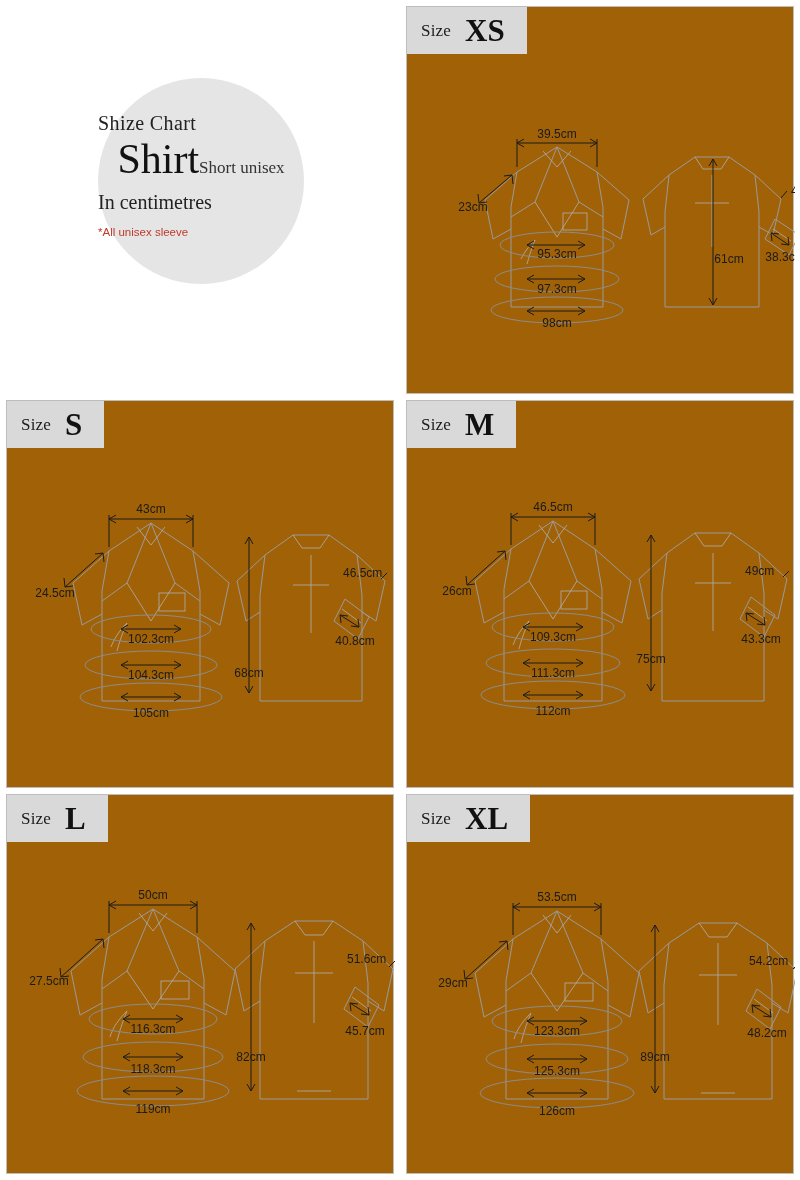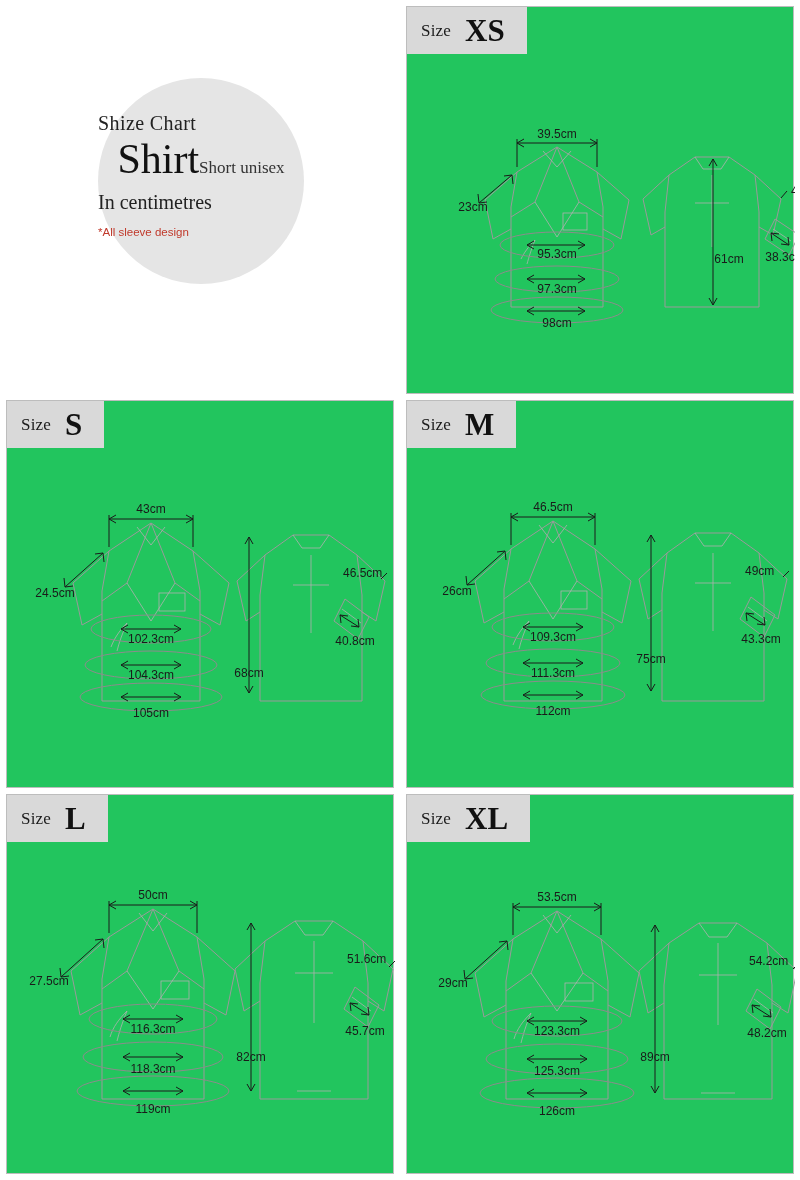--- a/index.html
+++ b/index.html
@@ -10,21 +10,21 @@
   body {
     width: 800px;
     height: 1180px;
     position: relative;
     font-family: "Liberation Sans", sans-serif;
     overflow: hidden;
   }
   .panel {
     position: absolute;
     border: 1px solid #bdbdbd;
-    background: #22c55e;
+    background: #a16207;
     box-sizing: border-box;
   }
   .size-tag {
     position: absolute;
     left: 0;
     top: 0;
     background: #d9d9d9;
     display: flex;
     align-items: center;
     gap: 14px;
@@ -106,21 +106,21 @@
 </head>
 <body>
 
 <div class="title-circle">
   <div class="title-1">Shize Chart</div>
   <div class="title-2-row">
     <div class="title-2">Shirt</div>
     <div class="title-3">Short unisex</div>
   </div>
   <div class="title-4">In centimetres</div>
-  <div class="title-note">*All sleeve design</div>
+  <div class="title-note">*All unisex sleeve</div>
 </div>
 
 <div class="panel" style="left:406px; top:6px; width:388px; height:388px;">
   <div class="size-tag">
     <span class="size-word">Size</span>
     <span class="size-val">XS</span>
   </div>
   <svg width="388" height="388" viewBox="0 0 388 388">
 
     <path class="grm" d="M110,165 L150,140 L190,165 L196,200 L196,300 L104,300 L104,200 Z"></path>

